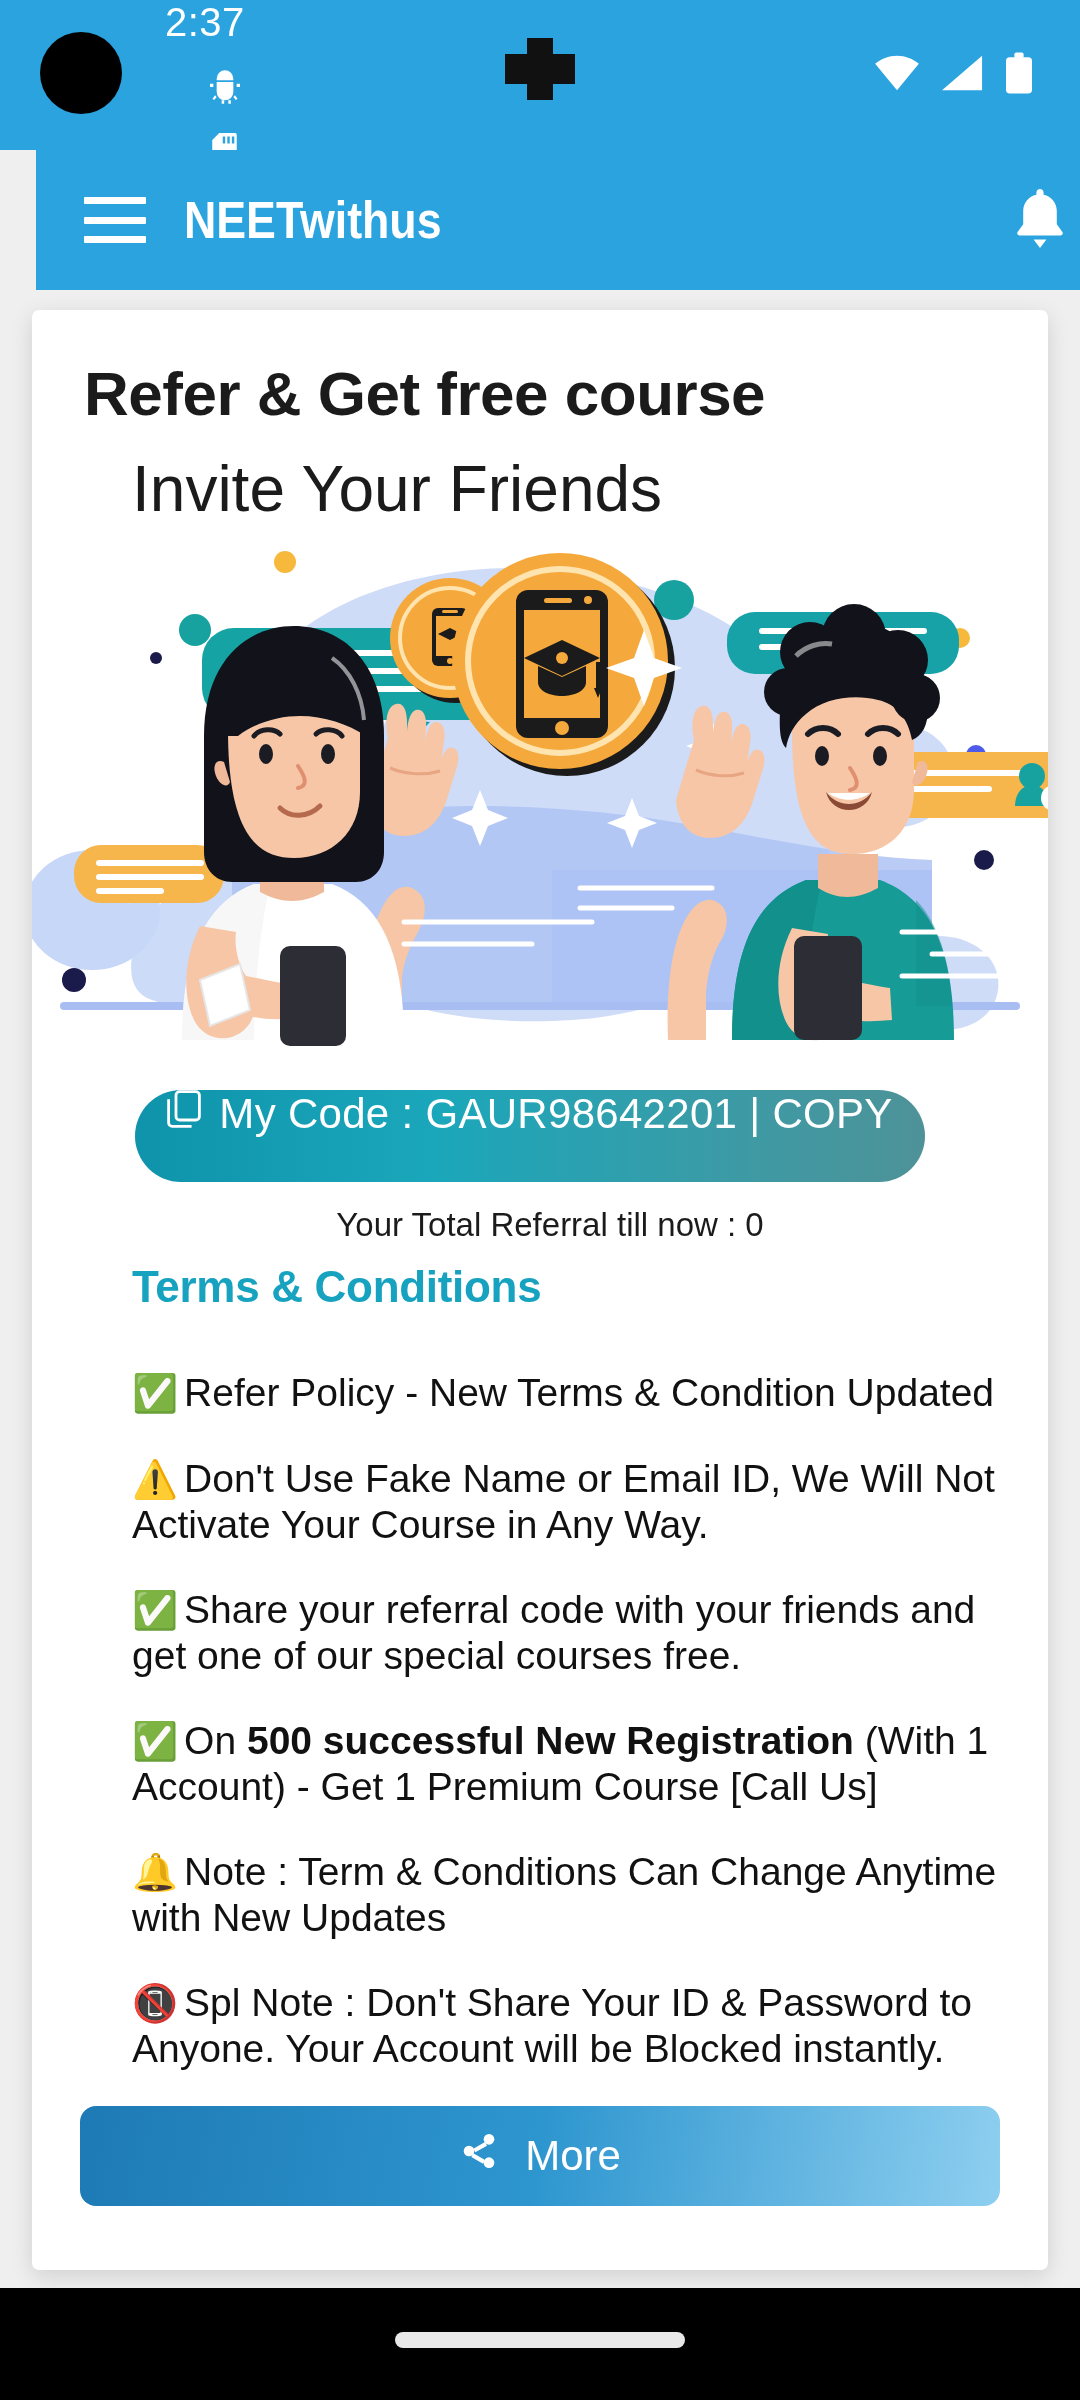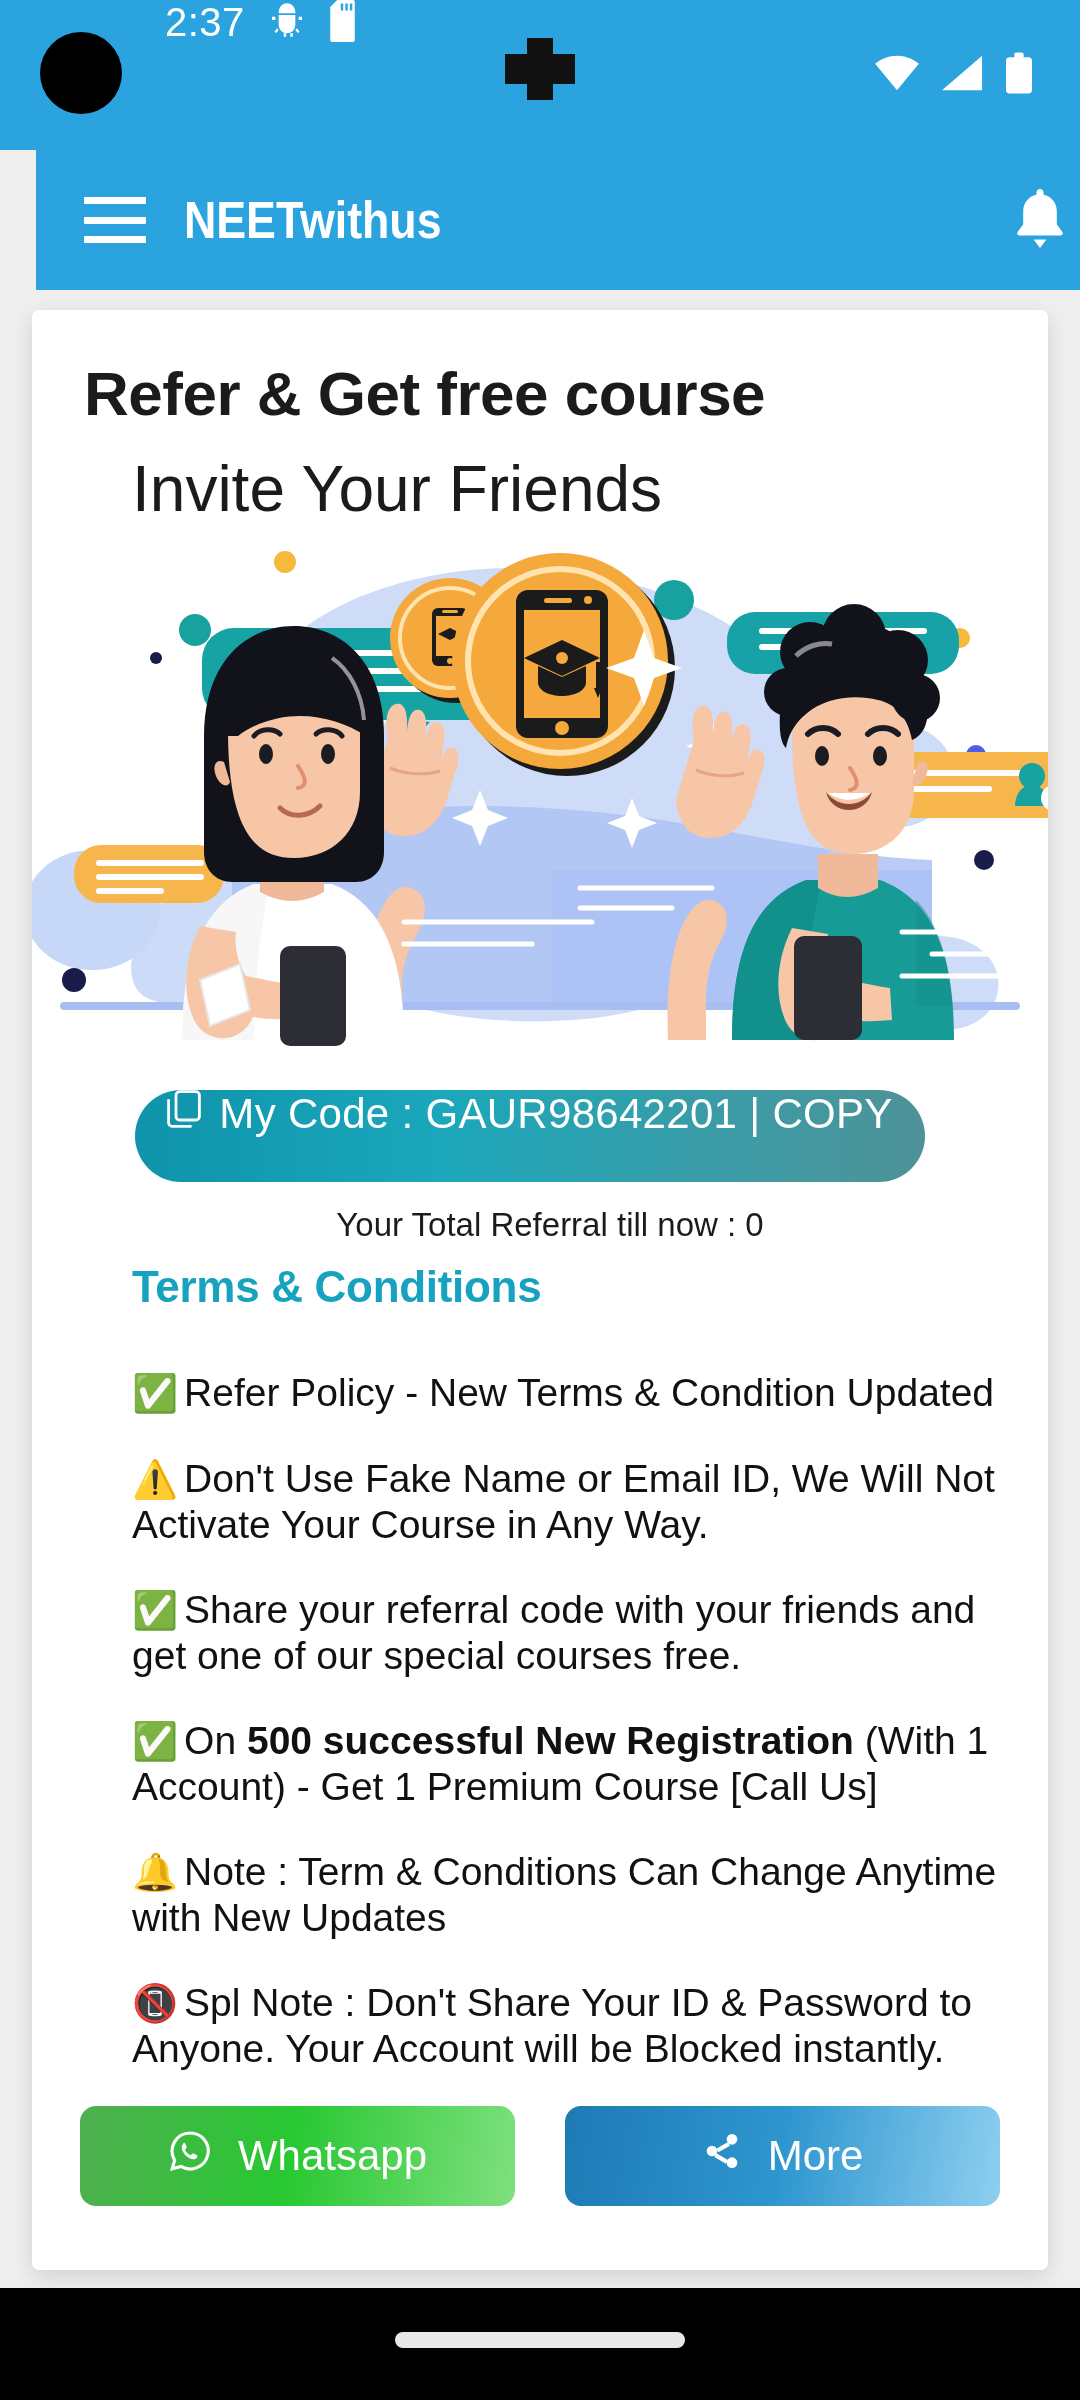--- a/index.html
+++ b/index.html
@@ -23,21 +23,21 @@
     background:#000;
   }
   .notch-cutout{
     position:absolute; left:505px; top:38px; width:70px; height:62px;
   }
   .notch-cutout i{ position:absolute; background:#111; display:block; }
   .notch-cutout i.v{ left:22px; top:0; width:26px; height:62px; }
   .notch-cutout i.h{ left:0; top:16px; width:70px; height:30px; }
   .sb-left{
     position:absolute; left:165px; top:0; height:150px;
-    display:flex; align-items:flex-start; gap:22px;
+    display:flex; align-items:flex-end; gap:22px;flex-direction:column;
   }
   .sb-time{ color:#fff; font-size:40px; letter-spacing:0.5px; }
   .sb-right{
     position:absolute; right:48px; top:0; height:150px;
     display:flex; align-items:center; gap:22px;
   }
   .ic{ display:block; }
 
   
   .appbar{
@@ -419,29 +419,20 @@
       </div>
       <div class="tc-item">
         <span class="em">🔔</span><span>Note : Term &amp; Conditions Can Change Anytime with New Updates</span>
       </div>
       <div class="tc-item">
         <span class="em">📵</span><span>Spl Note : Don't Share Your ID &amp; Password to Anyone. Your Account will be Blocked instantly.</span>
       </div>
     </div>
 
     <div class="share-row">
-      <button class="sbtn wa">
-        <span>
-          <svg width="44" height="44" viewBox="0 0 24 24" fill="none" stroke="#fff" stroke-width="1.7">
-            <path d="M12 2.2A9.8 9.8 0 0 0 3.6 17l-1.3 4.7 4.8-1.3A9.8 9.8 0 1 0 12 2.2z"></path>
-            <path d="M8.6 7.6c.3-.1.6 0 .8.4l.8 1.7c.1.3 0 .6-.2.8l-.5.5c-.2.2-.2.4-.1.6.6 1.1 1.5 2 2.6 2.6.2.1.4.1.6-.1l.5-.5c.2-.2.5-.3.8-.2l1.7.8c.4.2.5.5.4.8-.2.9-1 1.5-1.9 1.5-3.1 0-6.6-3.5-6.6-6.6 0-.9.6-1.7 1.1-2.3z" fill="#fff" stroke="none"></path>
-          </svg>
-        </span>
-        <span>Whatsapp</span>
-      </button>
       <button class="sbtn more">
         <span>
           <svg width="40" height="40" viewBox="0 0 24 24" fill="#fff">
             <circle cx="18" cy="5" r="3.2"></circle>
             <circle cx="18" cy="19" r="3.2"></circle>
             <circle cx="6" cy="12" r="3.2"></circle>
             <path d="M8.6 10.6l7-4 1.2 2.2-7 4zM8.6 13.4l7 4-1.2 2.2-7-4z"></path>
           </svg>
         </span>
         <span>More</span>

